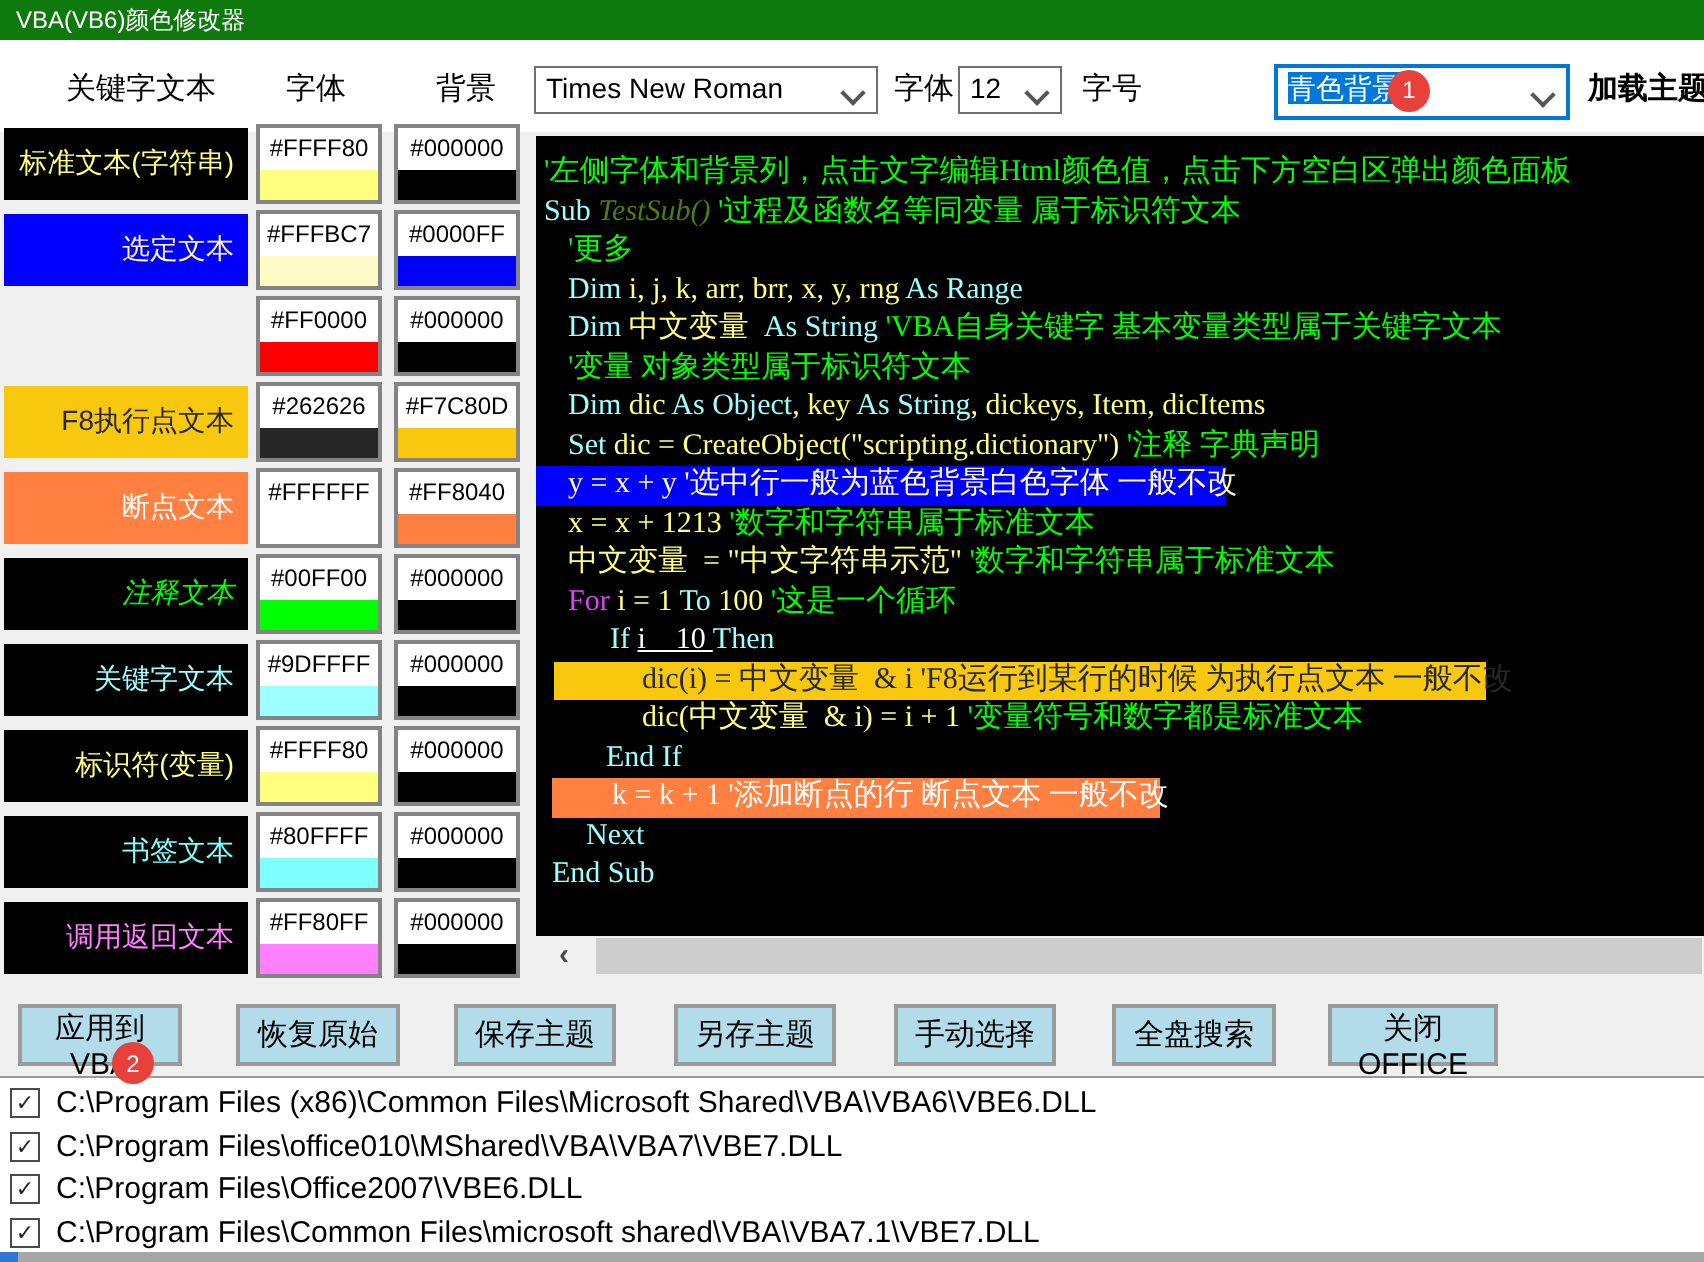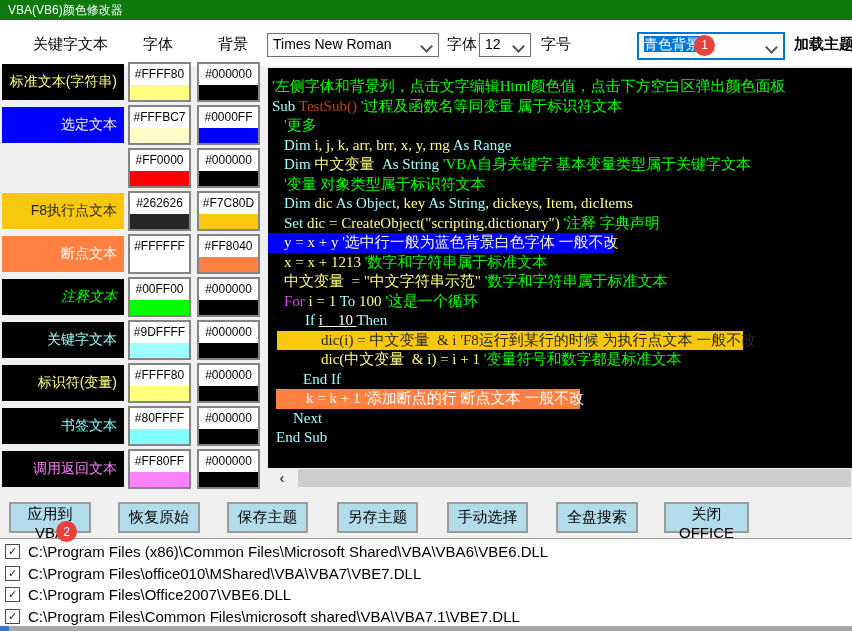--- a/index.html
+++ b/index.html
@@ -190,21 +190,21 @@
       </div>
       <div class="swatch sw2">
         <div class="hex">#000000</div>
         <div class="fill" style="background: rgb(0, 0, 0);"></div>
       </div>
     </div>
   </div>
 
 <div id="code">
     <div class="cline"><span class="txt" style="padding-left: 4px;"><span style="color: rgb(0, 255, 0);">'左侧字体和背景列，点击文字编辑Html颜色值，点击下方空白区弹出颜色面板</span></span></div>
-    <div class="cline"><span class="txt" style="padding-left: 4px;"><span style="color: rgb(157, 255, 255);">Sub </span><span style="color: #c2410c;">TestSub() </span><span style="color: rgb(0, 255, 0);">'过程及函数名等同变量 属于标识符文本</span></span></div>
+    <div class="cline"><span class="txt" style="padding-left: 4px;"><span style="color: rgb(157, 255, 255);">Sub </span><span style="color: #4d7c0f; font-style: italic;">TestSub() </span><span style="color: rgb(0, 255, 0);">'过程及函数名等同变量 属于标识符文本</span></span></div>
     <div class="cline"><span class="txt" style="padding-left: 16px;"><span style="color: rgb(0, 255, 0);">'更多</span></span></div>
     <div class="cline"><span class="txt" style="padding-left: 16px;"><span style="color: rgb(157, 255, 255);">Dim </span><span style="color: rgb(255, 255, 128);">i, j, k, arr, brr, x, y, rng </span><span style="color: rgb(157, 255, 255);">As Range</span></span></div>
     <div class="cline"><span class="txt" style="padding-left: 16px;"><span style="color: rgb(157, 255, 255);">Dim </span><span style="color: rgb(255, 255, 128);">中文变量  </span><span style="color: rgb(157, 255, 255);">As String </span><span style="color: rgb(0, 255, 0);">'VBA自身关键字 基本变量类型属于关键字文本</span></span></div>
     <div class="cline"><span class="txt" style="padding-left: 16px;"><span style="color: rgb(0, 255, 0);">'变量 对象类型属于标识符文本</span></span></div>
     <div class="cline"><span class="txt" style="padding-left: 16px;"><span style="color: rgb(157, 255, 255);">Dim </span><span style="color: rgb(255, 255, 128);">dic </span><span style="color: rgb(157, 255, 255);">As Object</span><span style="color: rgb(255, 255, 128);">, key </span><span style="color: rgb(157, 255, 255);">As String</span><span style="color: rgb(255, 255, 128);">, dickeys, Item, dicItems</span></span></div>
     <div class="cline"><span class="txt" style="padding-left: 16px;"><span style="color: rgb(157, 255, 255);">Set </span><span style="color: rgb(255, 255, 128);">dic = CreateObject("scripting.dictionary") </span><span style="color: rgb(0, 255, 0);">'注释 字典声明</span></span></div>
     <div class="cline"><span class="bgbar" style="left: 0px; width: 345px; background: rgb(0, 0, 255);"></span><span class="txt" style="padding-left: 16px;"><span style="color: rgb(255, 251, 199);">y = x + y '选中行一般为蓝色背景白色字体 一般不改</span></span></div>
     <div class="cline"><span class="txt" style="padding-left: 16px;"><span style="color: rgb(255, 255, 128);">x = x + 1213 </span><span style="color: rgb(0, 255, 0);">'数字和字符串属于标准文本</span></span></div>
     <div class="cline"><span class="txt" style="padding-left: 16px;"><span style="color: rgb(255, 255, 128);">中文变量  = "中文字符串示范" </span><span style="color: rgb(0, 255, 0);">'数字和字符串属于标准文本</span></span></div>
     <div class="cline"><span class="txt" style="padding-left: 16px;"><span style="color: #d946ef;">For </span><span style="color: rgb(255, 255, 128);">i = 1 </span><span style="color: rgb(157, 255, 255);">To </span><span style="color: rgb(255, 255, 128);">100 </span><span style="color: rgb(0, 255, 0);">'这是一个循环</span></span></div>

